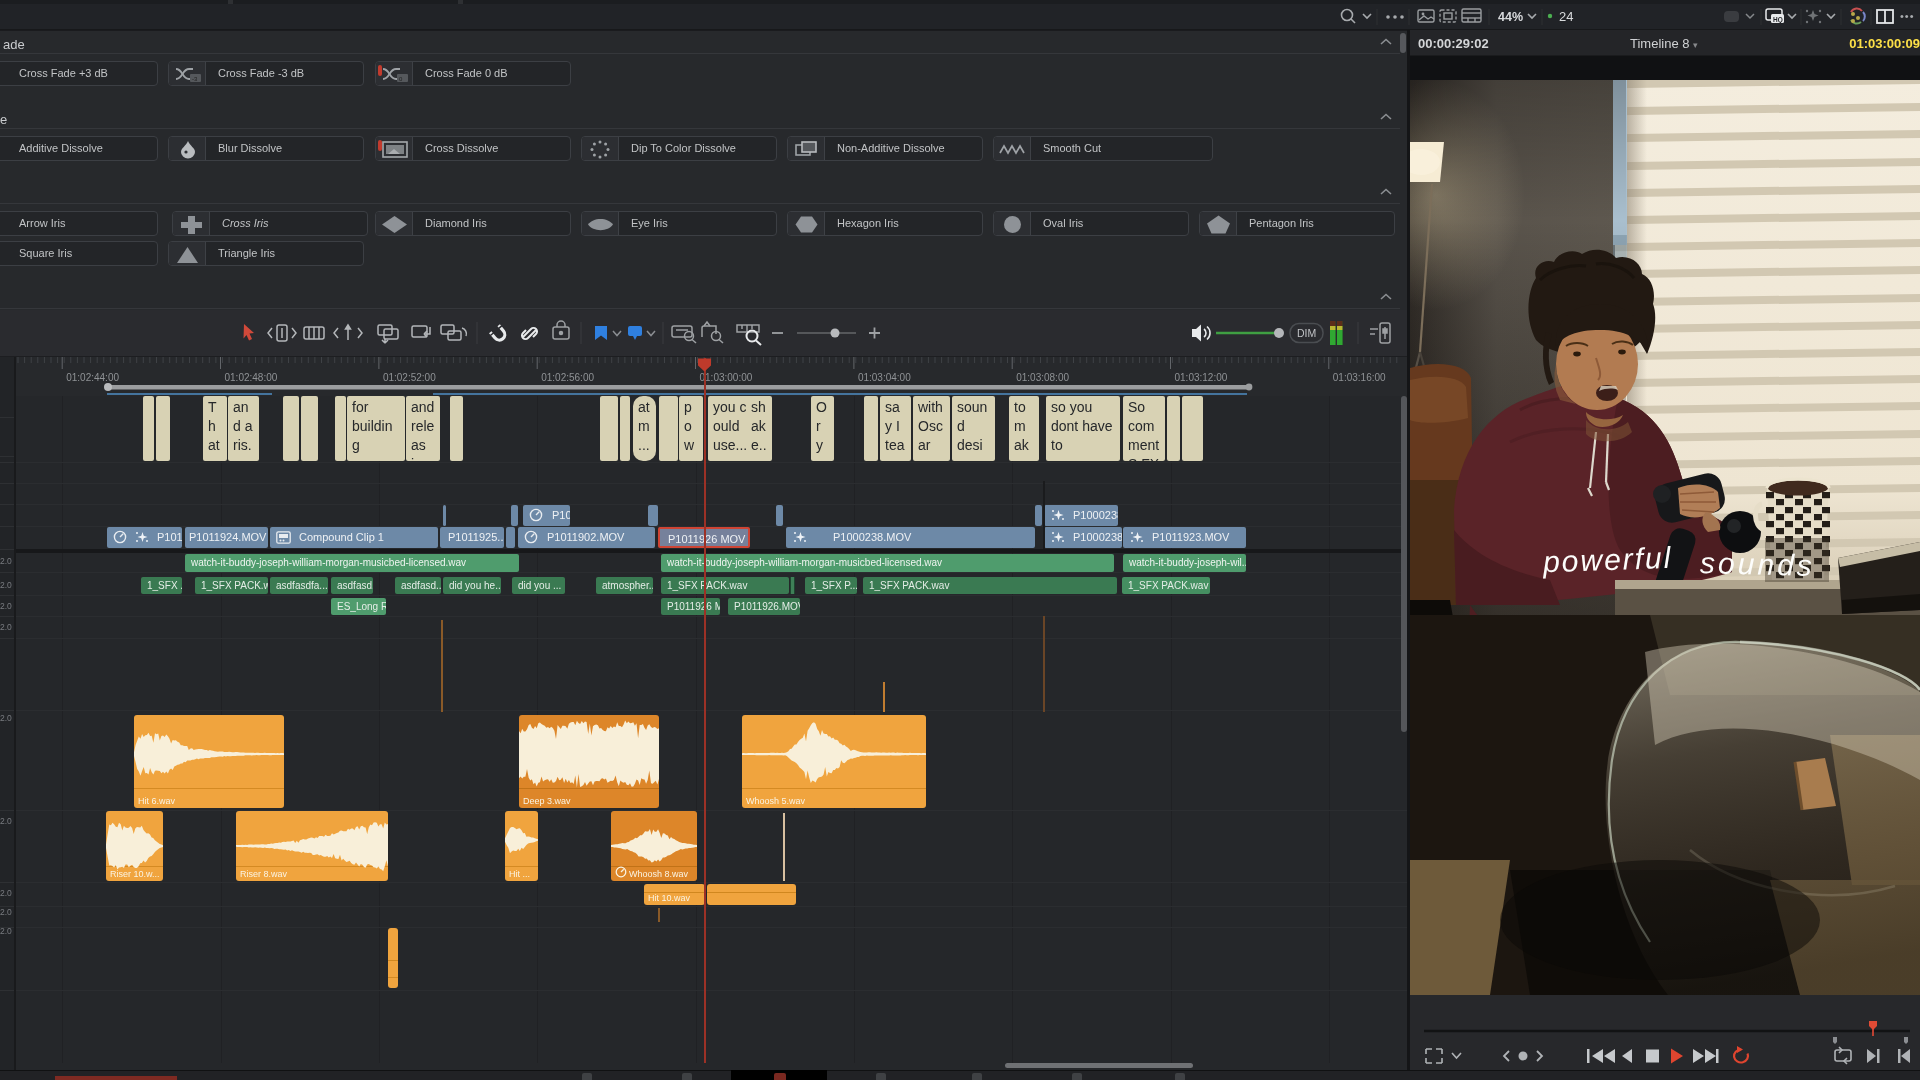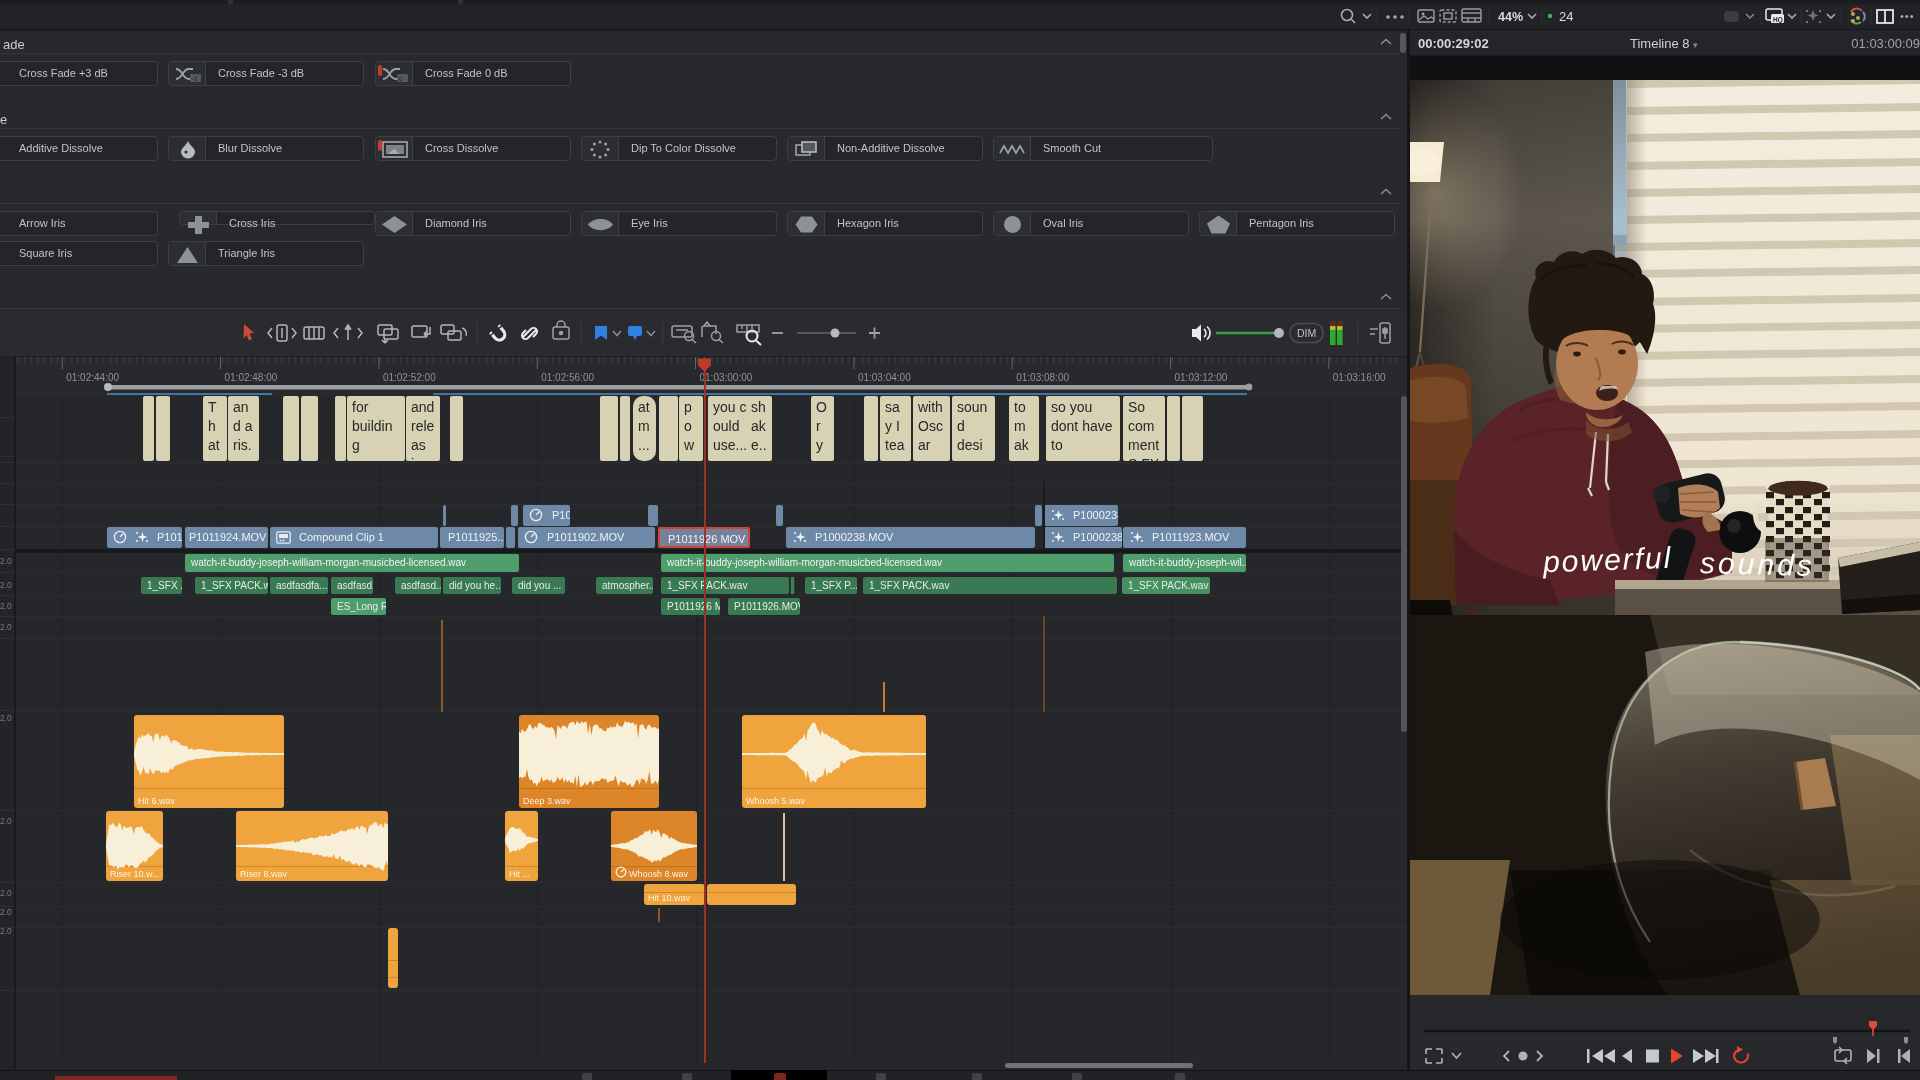--- a/index.html
+++ b/index.html
@@ -185,21 +185,21 @@
 <div class="tile" style="left:993px;top:136px;width:220px;height:25px;">
       <div class="ic"></div>
       <svg style="left:4px;top:6px" width="29" height="13" viewBox="0 0 29 13">
 <path d="M2 10 L6 3 L10 10 L14 3 L18 10 L22 3 L26 10" stroke="#9ea2a6" stroke-width="1.7" fill="none"></path>
       </svg>
       <span class="tx" style="left:49px">Smooth Cut</span>
     </div>
 <div class="tile" style="left:-38px;top:211px;width:196px;height:25px;">
       <span class="tx" style="left:56px">Arrow Iris</span>
     </div>
-<div class="tile" style="left:179px;top:211px;width:196px;height:14px;">
+<div class="tile" style="left:172px;top:211px;width:196px;height:25px;font-style:italic;">
       <div class="ic"></div>
       <svg style="left:5px;top:2px" width="27" height="21" viewBox="0 0 27 21">
         <path d="M10 2 h7 v6 h7 v6 h-7 v6 h-7 v-6 h-7 v-6 h7 Z" fill="#8e9297"></path>
       </svg>
       <span class="tx" style="left:49px">Cross Iris</span>
     </div>
 <div class="tile" style="left:375px;top:211px;width:196px;height:25px;">
       <div class="ic"></div>
       <svg style="left:5px;top:2px" width="27" height="21" viewBox="0 0 27 21">
         <path d="M13.5 2 L26 10.5 L13.5 19 L1 10.5 Z" fill="#8e9297"></path>
@@ -499,21 +499,21 @@
 <div class="vclip" style="left:658px;top:527px;width:92px;height:21px;line-height:21px;border:2px solid #cf4434;background:#76819b;">
       <span style="position:absolute;left:8px;">P1011926 MOV</span>
     </div>
 <div class="vclip" style="left:786px;top:527px;width:249px;height:21px;line-height:21px;">
       <svg style="left:6px;top:3px" width="15" height="14" viewBox="0 0 15 14">
         <path d="M8.5 2 l1.2 3.8 l3.8 1.2 l-3.8 1.2 l-1.2 3.8 l-1.2 -3.8 l-3.8 -1.2 l3.8 -1.2 Z" fill="#eef2f6"></path>
         <circle cx="3" cy="3" r="1" fill="#eef2f6"></circle>
         <circle cx="3" cy="11" r="1" fill="#eef2f6"></circle>
         <circle cx="13" cy="11" r="1" fill="#eef2f6"></circle>
       </svg>
-      <span style="position:absolute;left:29px;text-align:center;">P1000238.MOV</span>
+      <span style="position:absolute;left:47px;text-align:center;">P1000238.MOV</span>
     </div>
 <div class="vclip" style="left:1044px;top:527px;width:78px;height:21px;line-height:21px;">
       <svg style="left:6px;top:3px" width="15" height="14" viewBox="0 0 15 14">
         <path d="M8.5 2 l1.2 3.8 l3.8 1.2 l-3.8 1.2 l-1.2 3.8 l-1.2 -3.8 l-3.8 -1.2 l3.8 -1.2 Z" fill="#eef2f6"></path>
         <circle cx="3" cy="3" r="1" fill="#eef2f6"></circle>
         <circle cx="3" cy="11" r="1" fill="#eef2f6"></circle>
         <circle cx="13" cy="11" r="1" fill="#eef2f6"></circle>
       </svg>
       <span style="position:absolute;left:29px;">P1000238....</span>
     </div>
@@ -625,21 +625,21 @@
 <div style="left:1400.5px;top:396px;width:6px;height:336px;background:#54565a;border-radius:3px;"></div>
 <div style="left:1005px;top:1063px;width:188px;height:5px;background:#6f7174;border-radius:2.5px;"></div>
 <div style="left:703.5px;top:358px;width:2.5px;height:705px;background:#9c3126;"></div>
 <svg style="left:697px;top:358px" width="15" height="15" viewBox="0 0 15 15">
       <path d="M1 0.5 H14 V7.5 L7.5 13.5 L1 7.5 Z" fill="#bf3a2b"></path>
     </svg>
 <div style="left:1407px;top:30px;width:3px;height:1050px;background:#141517;"></div>
 <div style="left:1410px;top:30px;width:510px;height:26px;background:#242528;border-bottom:1px solid #1a1b1d;"></div>
 <div style="left:1418px;top:36px;width:110px;height:16px;color:#d4d6d8;font-size:13px;font-weight:bold;">00:00:29:02</div>
 <div style="left:1630px;top:36px;width:120px;height:16px;color:#d0d2d4;font-size:13px;">Timeline 8 <span style="color:#87898c;font-size:9px;">▾</span></div>
-<div style="left:1828px;top:36px;width:92px;height:16px;color:#a3a3a3;font-size:13px;font-weight:normal;text-align:right;">01:03:00:09</div>
+<div style="left:1828px;top:36px;width:92px;height:16px;color:#fde047;font-size:13px;font-weight:bold;text-align:right;">01:03:00:09</div>
 <div style="left:1410px;top:56px;width:510px;height:939px;background:#101113;"></div>
 <svg style="left:1410px;top:80px" width="510" height="915" viewBox="0 0 510 915">
 <defs>
 <linearGradient id="wall" x1="0" y1="0" x2="1" y2="0">
  <stop offset="0" stop-color="#332e29"></stop>
           <stop offset="0.4" stop-color="#59534b"></stop>
           <stop offset="1" stop-color="#5e584f"></stop>
 </linearGradient>
 <linearGradient id="wallv" x1="0" y1="0" x2="0" y2="1">
  <stop offset="0" stop-color="#000" stop-opacity="0.25"></stop>

